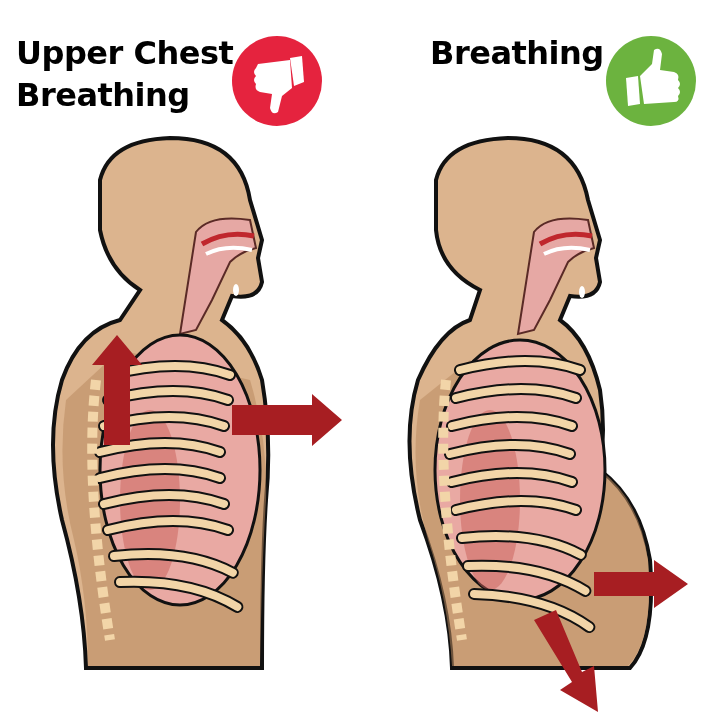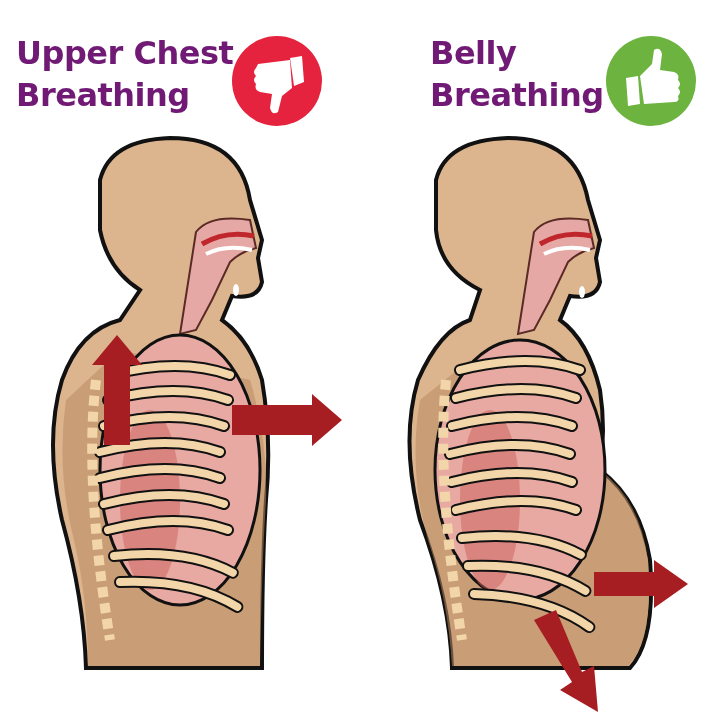--- a/index.html
+++ b/index.html
@@ -1,35 +1,34 @@
 <!DOCTYPE html>
 <html><head>
 <meta charset="utf-8">
 <style>
   html,body{margin:0;padding:0;background:#ffffff;}
   body{width:720px;height:720px;position:relative;overflow:hidden;font-family:"DejaVu Sans","Liberation Sans",sans-serif;}
-  .title{position:absolute;font-weight:bold;color:#701a75;font-size:32px;line-height:42px;letter-spacing:-0.5px;}
+  .title{position:absolute;font-weight:bold;color:#000000;font-size:32px;line-height:42px;letter-spacing:-0.5px;}
   .title span{display:block;}
   #t-left{left:16px;top:32px;}
   #t-right{left:430px;top:32px;}
   .badge{position:absolute;width:90px;height:90px;border-radius:50%;}
   #b-left{left:232px;top:36px;background:#e5233e;}
   #b-right{left:606px;top:36px;background:#6cb33f;}
   .badge svg{position:absolute;left:0;top:0;}
   svg.fig{position:absolute;left:0;top:0;}
 </style>
 </head>
 <body>
 
 <div class="title" id="t-left">
   <span>Upper Chest</span>
   <span>Breathing</span>
 </div>
 <div class="title" id="t-right">
-  <span>Belly</span>
   <span>Breathing</span>
 </div>
 
 <div class="badge" id="b-left">
   <svg width="90" height="90" viewBox="0 0 90 90">
     <path d="M26 28 L58 24 L60 52 L50 60 L46 76 Q40 80 38 72 L40 58 L28 56 Q22 54 24 48 Q20 44 24 40 Q20 36 24 32 Z" fill="#ffffff"></path>
     <path d="M58 22 L70 20 L72 46 L62 50 Z" fill="#ffffff"></path>
   </svg>
 </div>
 <div class="badge" id="b-right">

